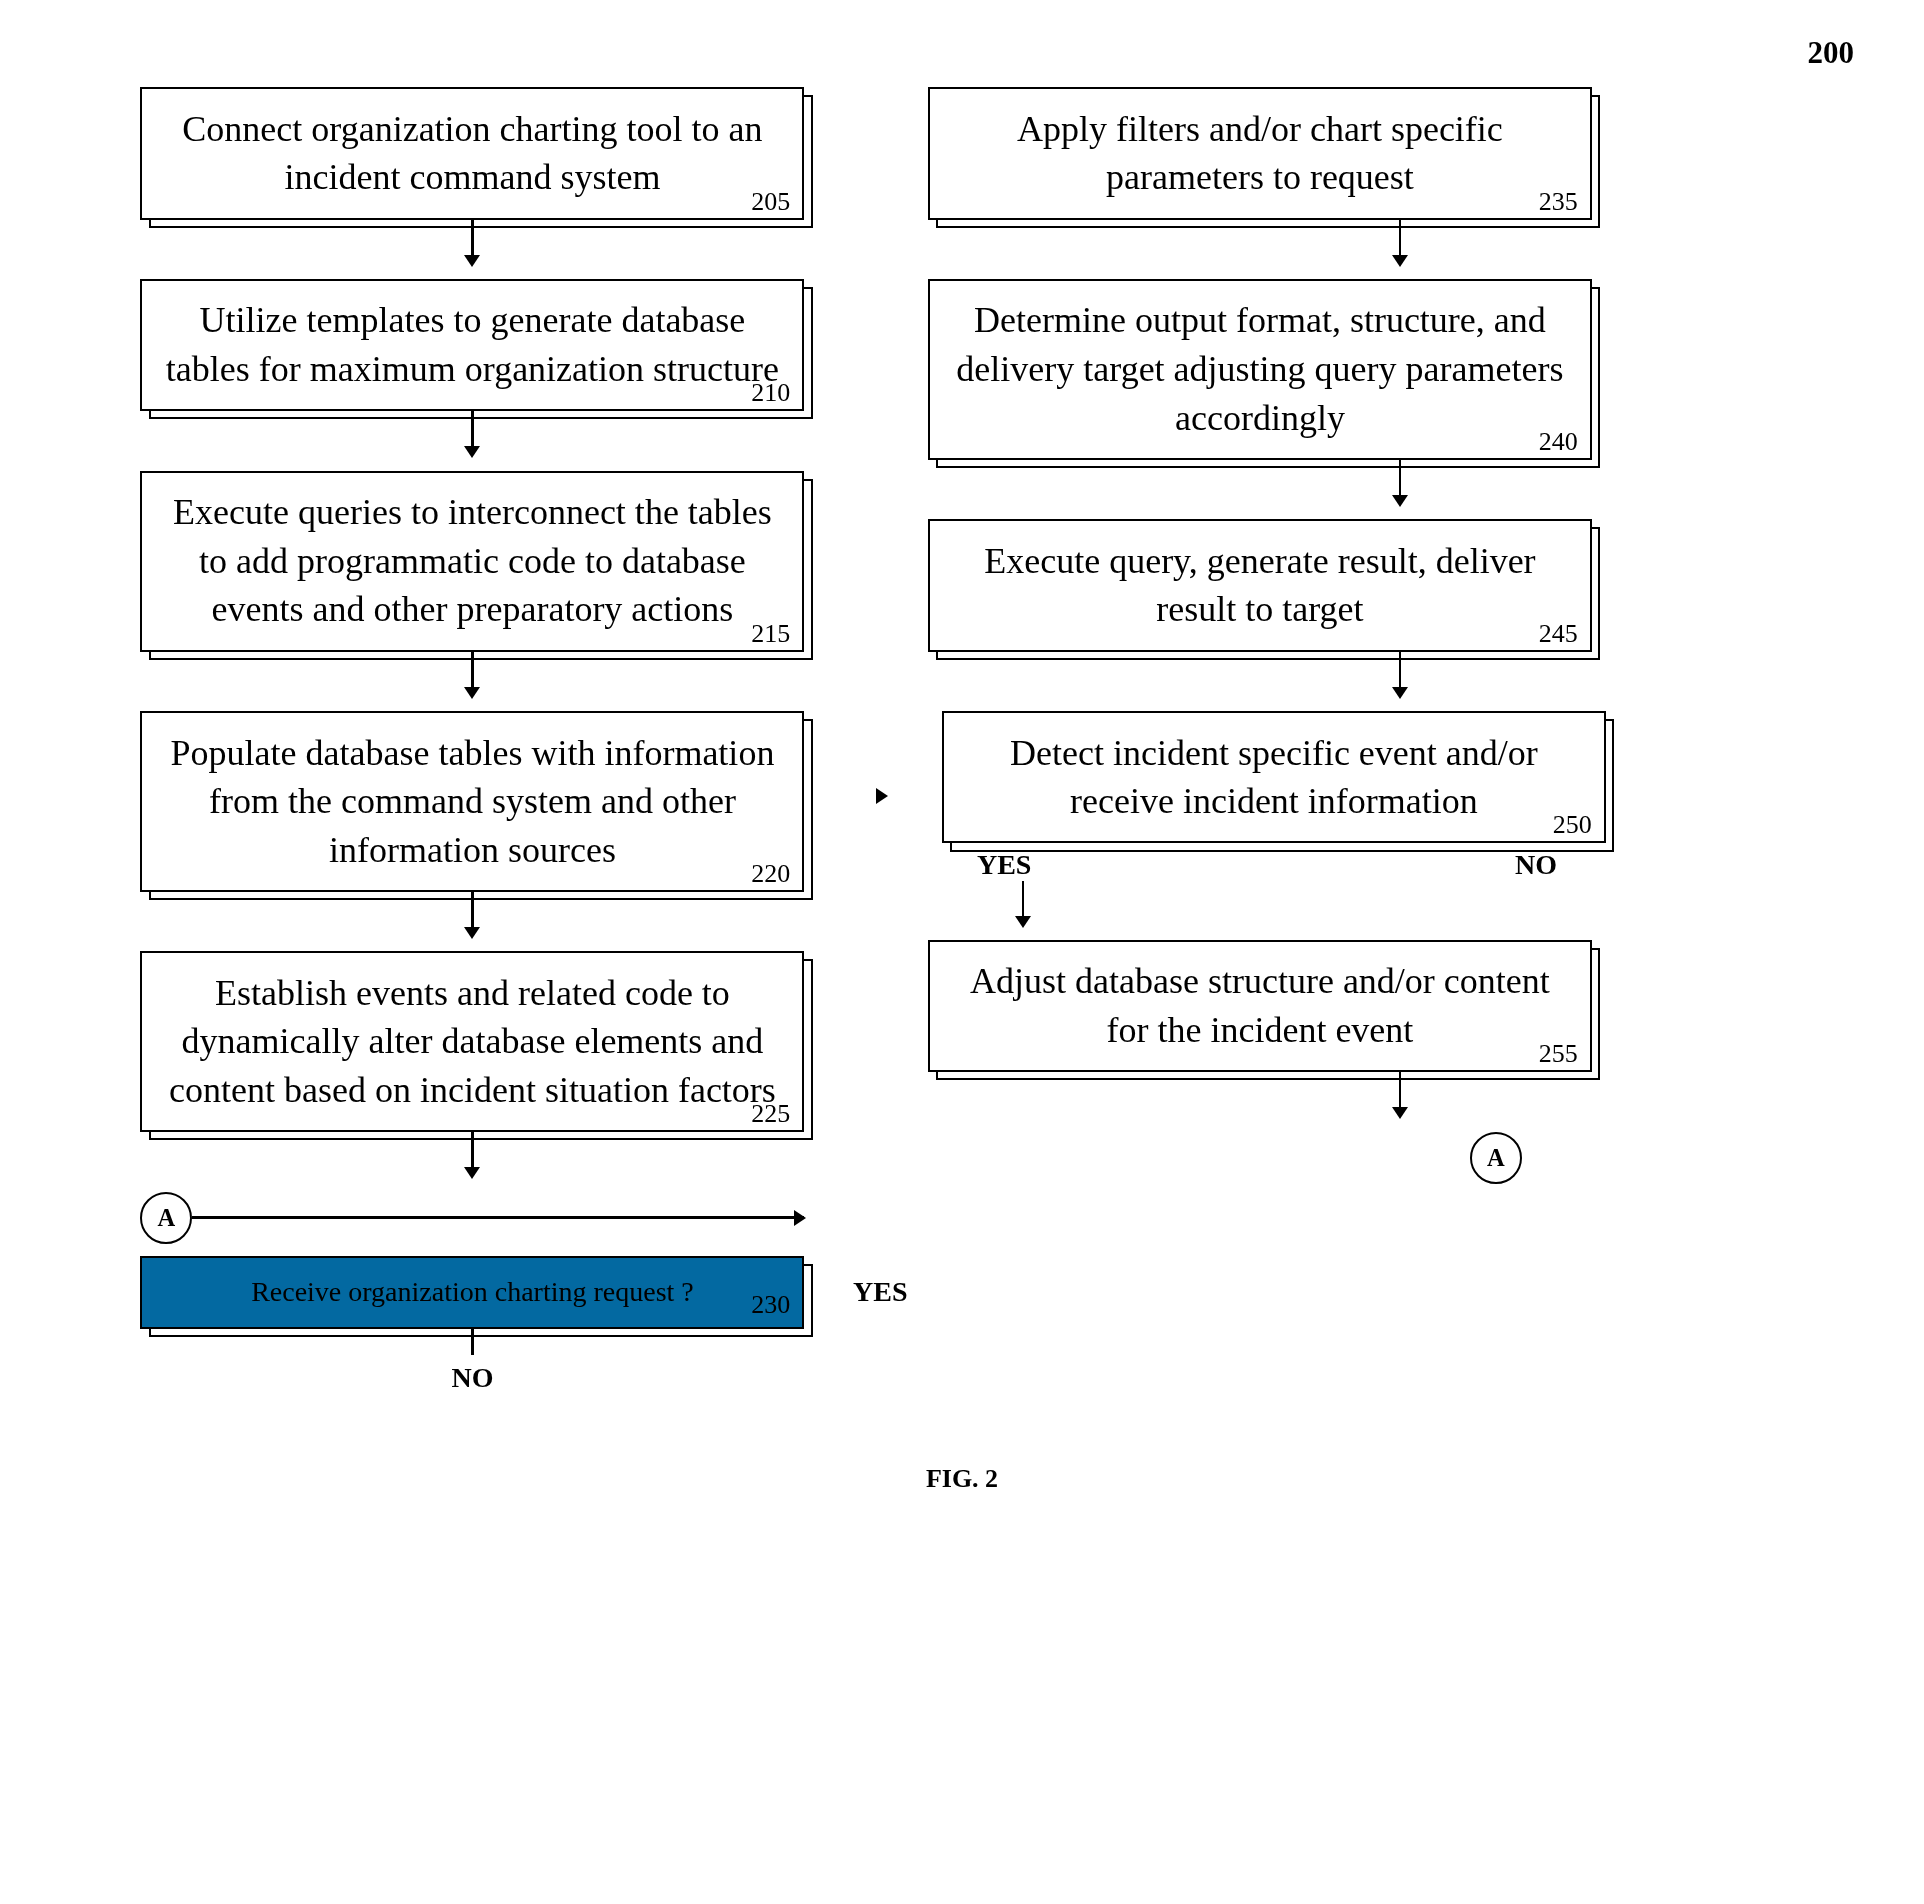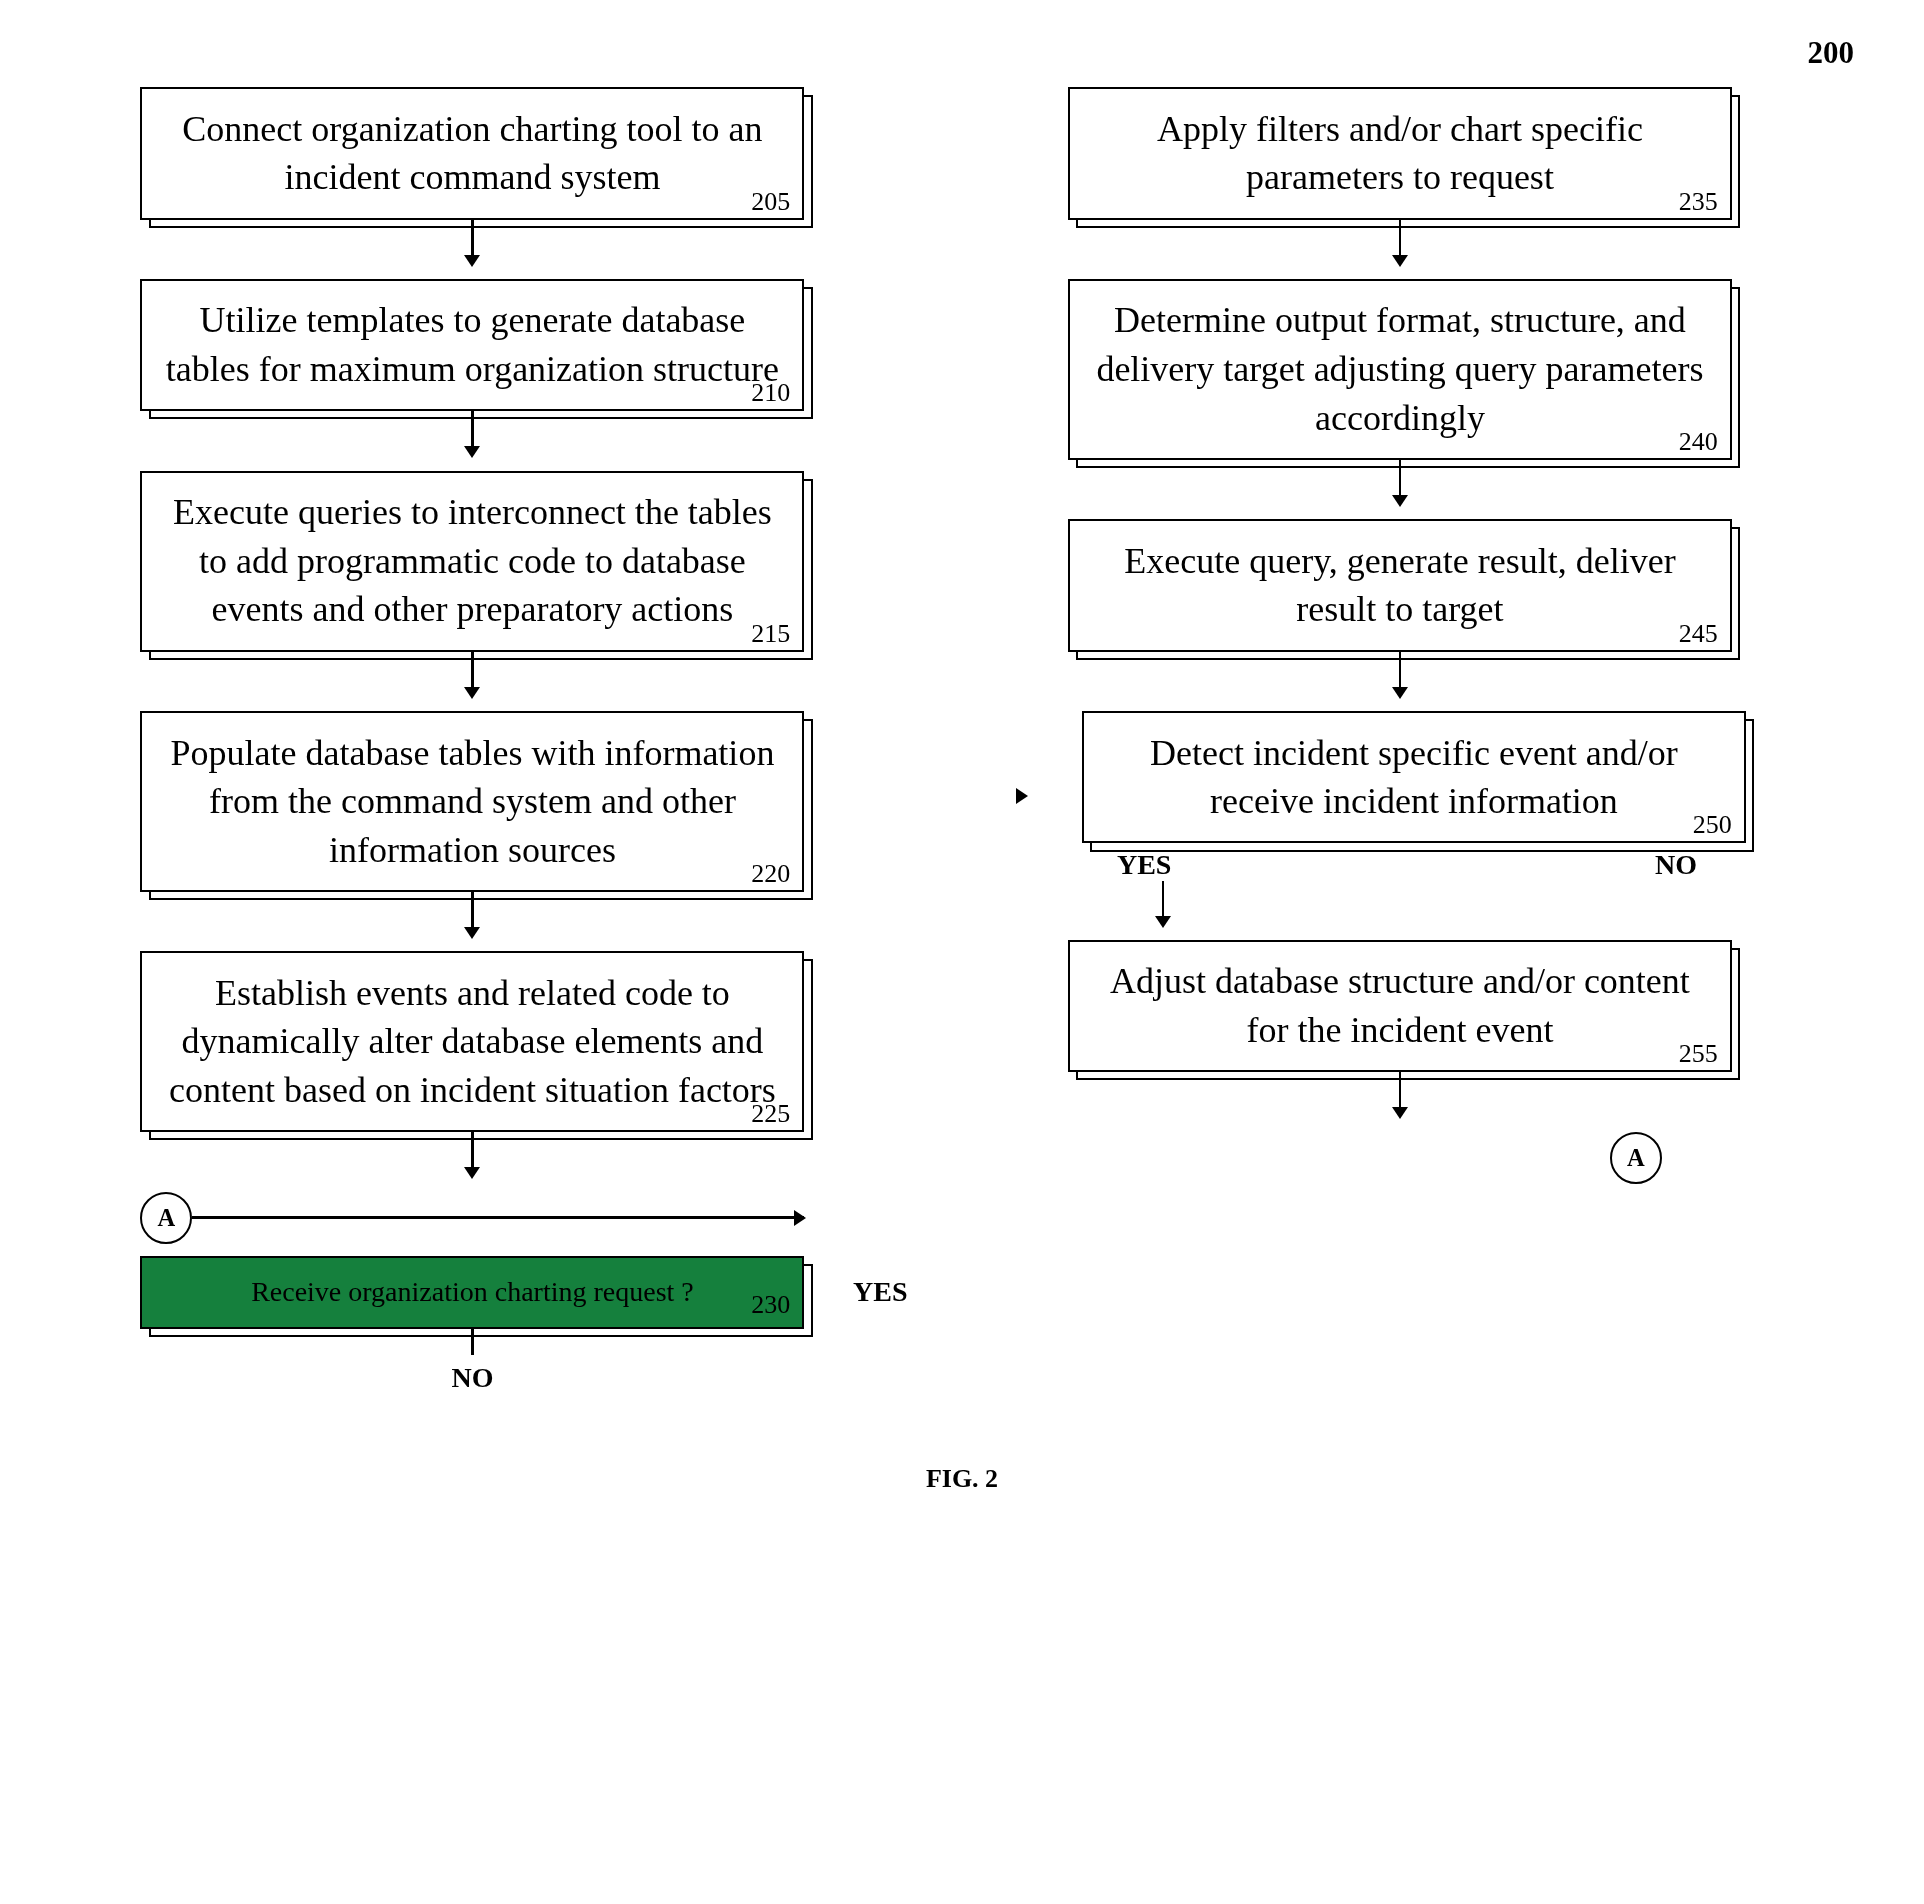--- a/index.html
+++ b/index.html
@@ -92,21 +92,21 @@
       font-size: 24.5px;
       font-weight: bold;
       background: #fff;
       position: relative;
       z-index: 2;
     }
 
     
     .decision-box {
       border: 2.6px solid #000;
-      background: #15803d;
+      background: #0369a1;
       text-align: center;
       padding: 15.7px 19px;
       position: relative;
       width: 664px;
     }
     .decision-box .box-text {
       font-size: 28px;
       line-height: 1.35;
     }
     .decision-box .box-num {
@@ -128,21 +128,20 @@
     
     .left-items {
       display: flex;
       flex-direction: column;
       align-items: center;
       width: 100%;
     }
     .right-items {
       display: flex;
       flex-direction: column;
-      align-items: center;
       width: 100%;
     }
 
     .arrow-segment {
       display: flex;
       flex-direction: column;
       align-items: center;
     }
     .arrow-line-v {
       width: 2.6px;

